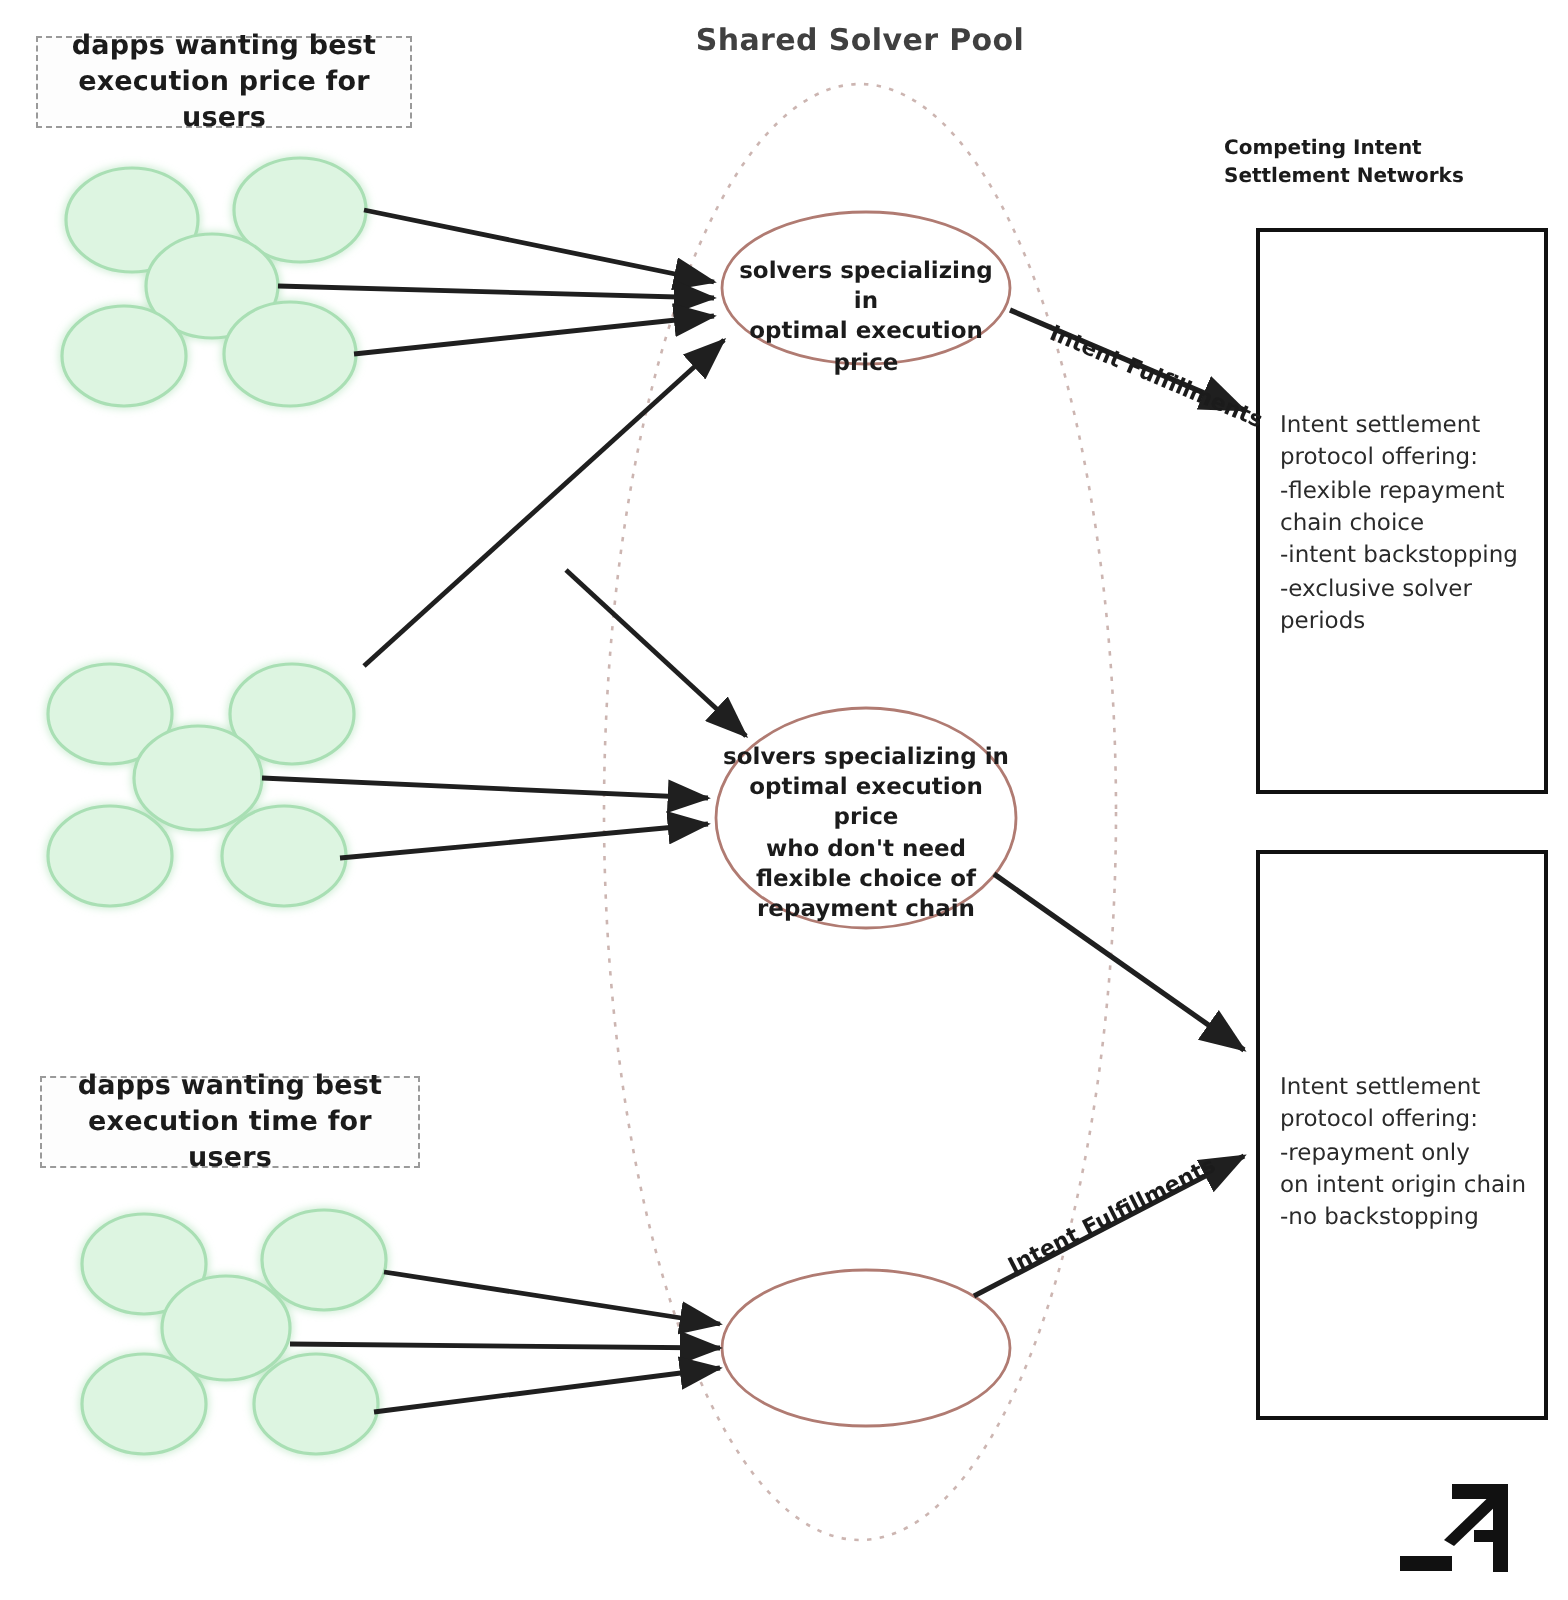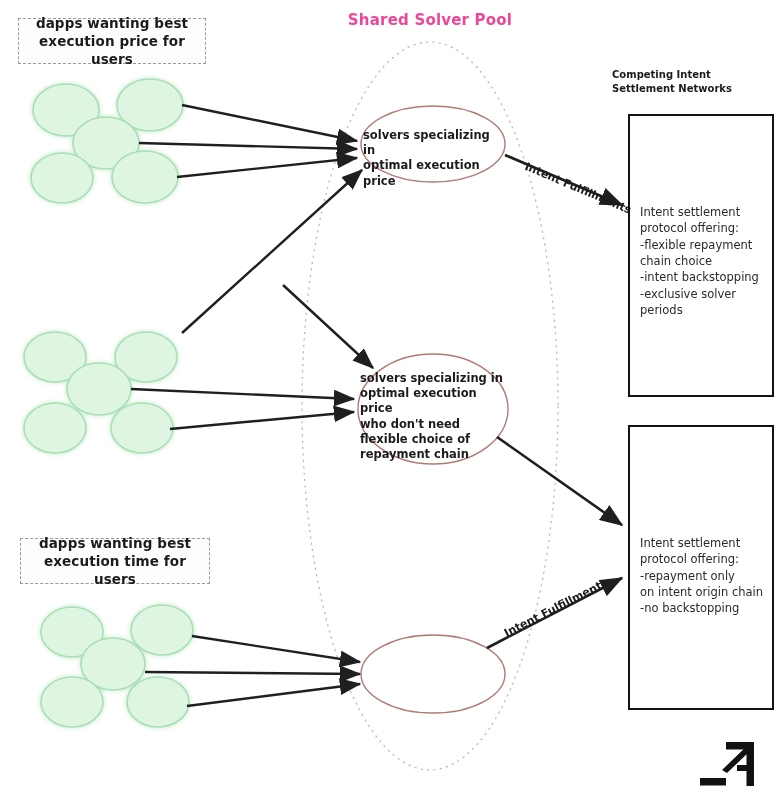--- a/index.html
+++ b/index.html
@@ -21,30 +21,31 @@
     text-align:center;
     font-size:13.5px;font-weight:700;line-height:1.35;
     letter-spacing:.1px;
     color:#1b1b1b;
     padding:4px 6px;
   }
   .pool-title{
     position:absolute;
     text-align:center;
     font-size:15px;font-weight:700;letter-spacing:.2px;
-    color:#ec4899;
+    color:#404040;
     white-space:nowrap;
   }
   .networks-title{
     position:absolute;
     font-size:10px;font-weight:700;line-height:1.35;
     color:#1b1b1b;
   }
   .solver-label{
     position:absolute;
+    text-align:center;
     font-size:11.5px;font-weight:700;line-height:1.32;
     color:#1b1b1b;
     pointer-events:none;
   }
   .net-box{
     position:absolute;
     border:2px solid #111111;
     background:#ffffff;
     box-sizing:border-box;
   }

